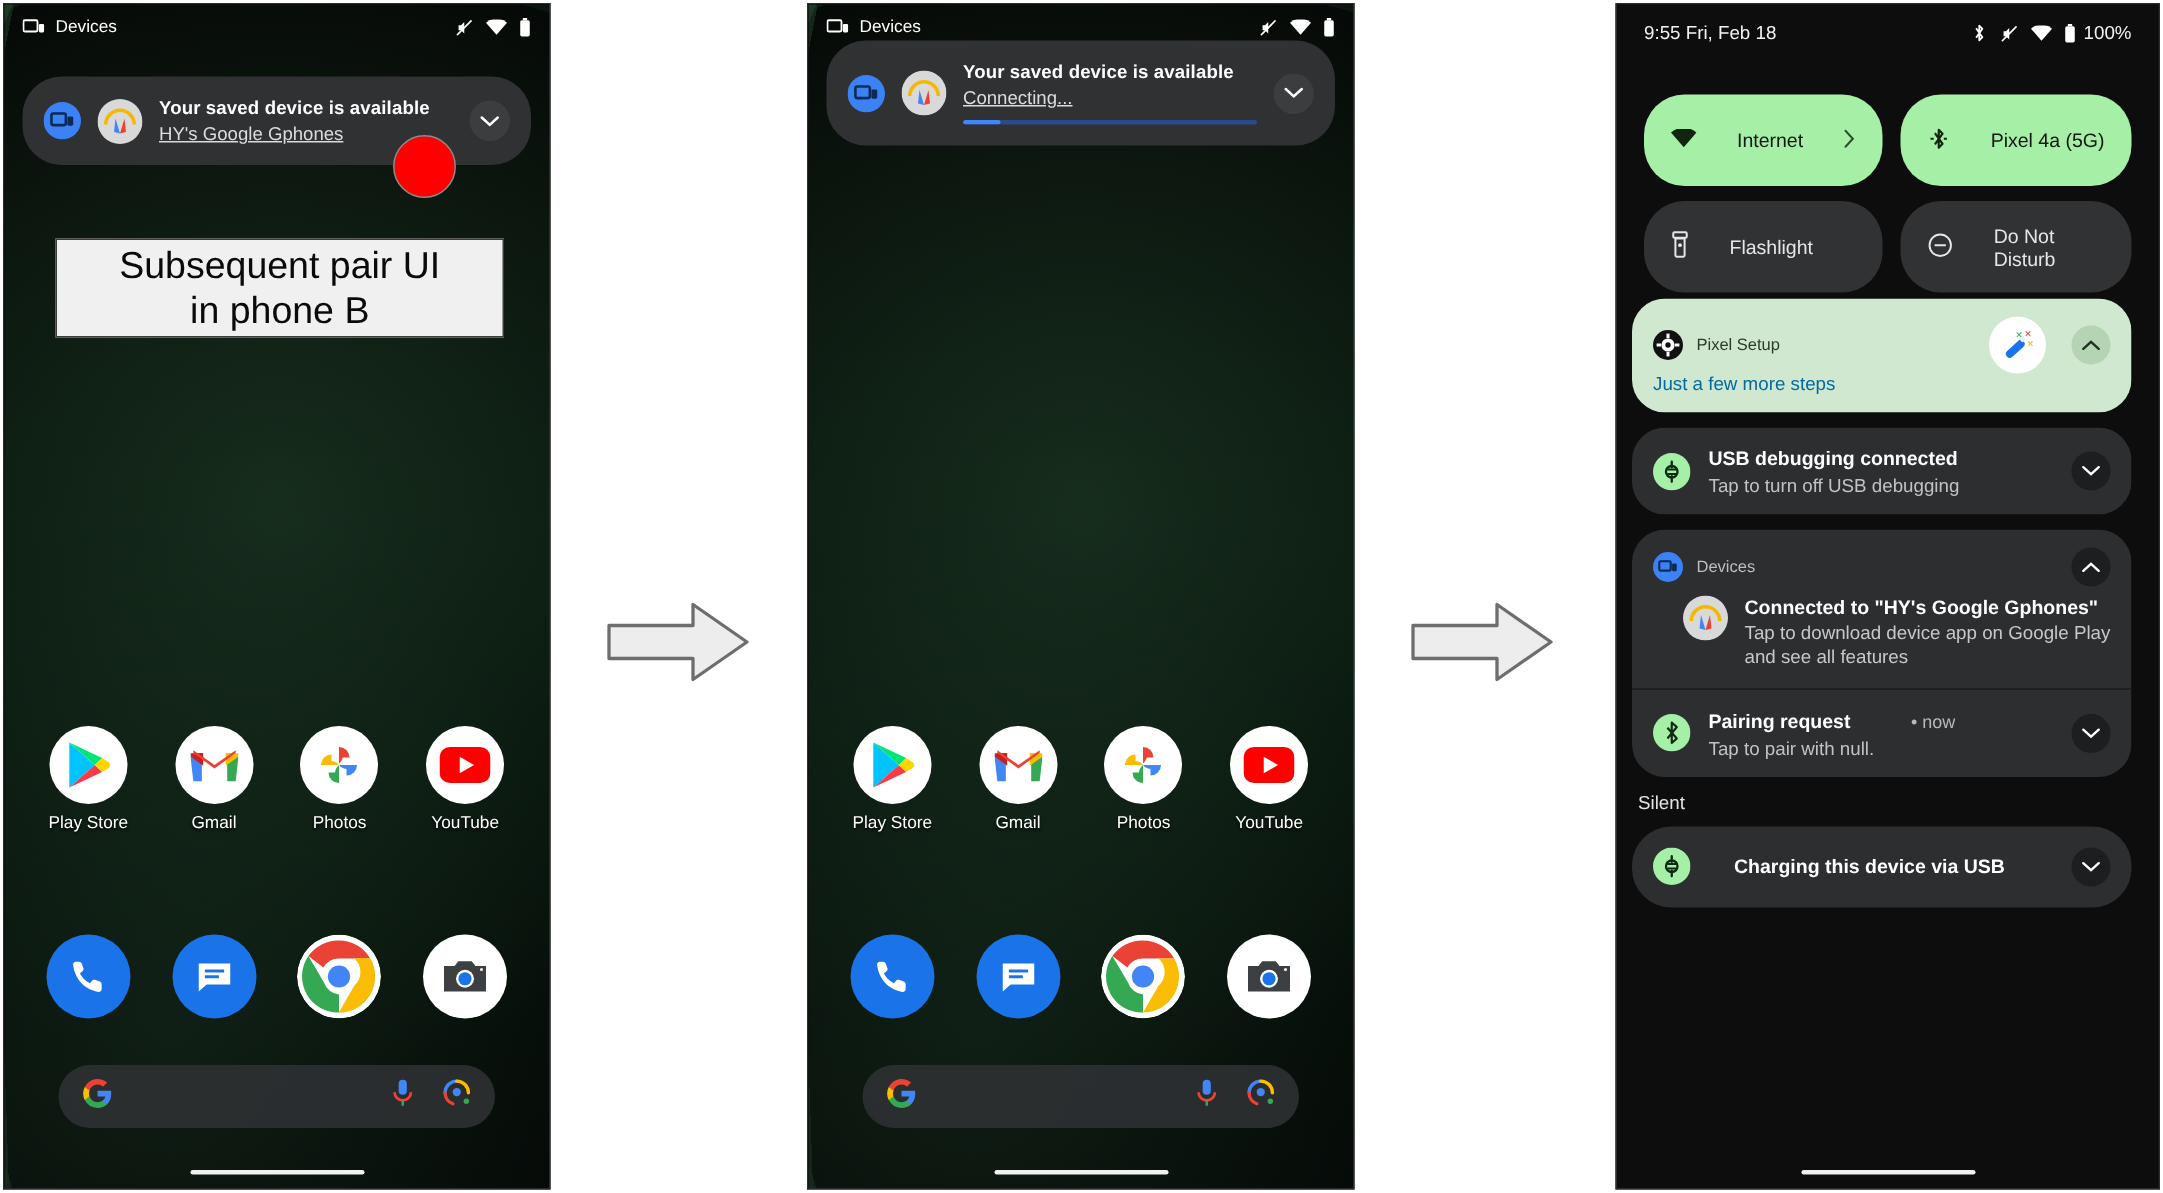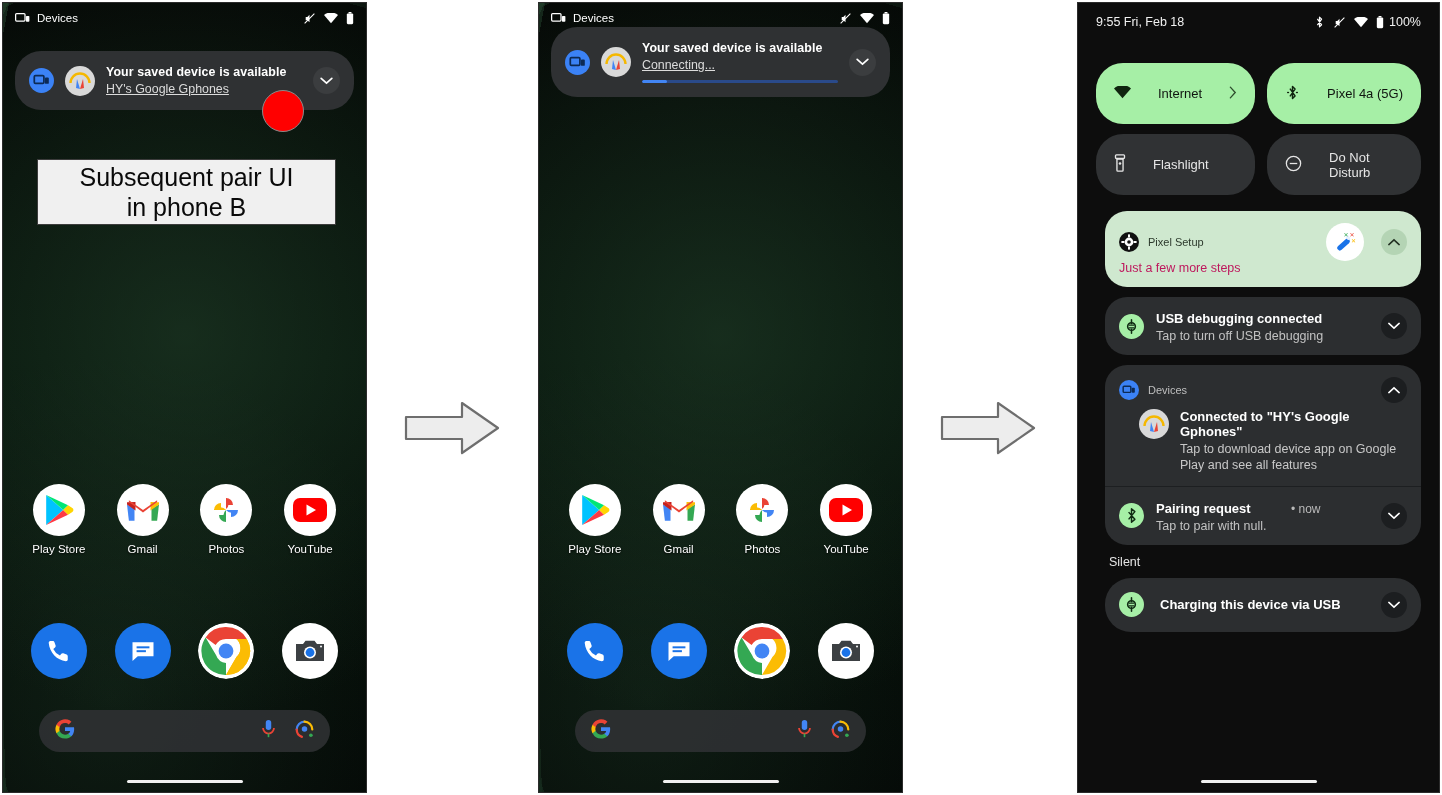--- a/index.html
+++ b/index.html
@@ -146,53 +146,53 @@
   .qs-tile {
     height: 61px; border-radius: 27px; display:flex; align-items:center;
     gap: 27px; padding: 0 18px; font-size: 13px;
   }
   .qs-tile.on  { background:#a6efa6; color:#101510; }
   .qs-tile.off { background:#303234; color:#e6e6e6; }
   .qs-label { flex: 1 1 auto; }
   .qs-arrow { opacity:.8; }
 
   
-  .notif-area { position:absolute; left:27px; right:18px; top:196px; z-index:4;margin-top:12px; }
+  .notif-area { position:absolute; left:10px; right:18px; top:196px; z-index:4; }
   .notif-group { border-radius: 22px; overflow:hidden; margin-bottom: 10px; }
   .notif {
     background:#2c2e30; padding: 12px 14px; position: relative;
   }
   .notif.green { background:#cfe8cf; }
   .notif + .notif { border-top: 1px solid #1d1f21; }
   .notif-head { display:flex; align-items:center; gap: 9px; }
   .notif-appicon { width: 20px; height: 20px; flex:0 0 20px; }
   .notif-appname { font-size: 11px; color:#bfbfbf; flex:1 1 auto; }
   .notif.green .notif-appname { color:#2d3a2d; }
   .chev {
     width: 26px; height: 26px; border-radius: 50%;
     background:#1c1e20; display:flex; align-items:center; justify-content:center;
     flex: 0 0 26px;
   }
   .notif.green .chev { background:#b4d4b4; }
   .notif-big-title { font-size: 16px; font-weight:700; color:#14200f; margin: 9px 0 4px; }
-  .notif-big-sub { font-size: 12.5px; color:#be185d; }
+  .notif-big-sub { font-size: 12.5px; color:#0369a1; }
   .notif-body { display:flex; gap: 11px; align-items:flex-start; margin-top: 6px; }
   .notif-avatar { width: 30px; height: 30px; flex:0 0 30px; margin-left: 20px; }
   .nb-title { font-size: 13px; font-weight: 700; color:#fff; }
   .nb-sub   { font-size: 12.5px; color:#c8c8c8; margin-top: 2px; line-height: 1.3; }
   .simple-row { display:flex; align-items:center; gap: 12px; }
   .badge-ico { width: 25px; height: 25px; flex:0 0 25px; }
   .simple-text { flex:1 1 auto; }
   .st-title { font-size: 13px; font-weight:700; color:#fff; }
   .st-sub { font-size: 12.5px; color:#c2c2c2; margin-top:2px; }
   .st-time { font-weight: 400; color:#b9b9b9; font-size:12px;padding-left:37px; }
   .silent-label { color:#e4e4e4; font-size: 12.5px; margin: 6px 0 9px 4px; }
   .notif-single {
     background:#2c2e30; border-radius:26px; padding: 14px;
-    display:flex; align-items:center; gap: 16px;
+    display:flex; align-items:center; gap: 29px;
   }
 </style>
 </head>
 <body>
 
 <div class="stage">
 
   <div class="phone" id="phone-a">
     <div class="wallpaper"></div>
 

